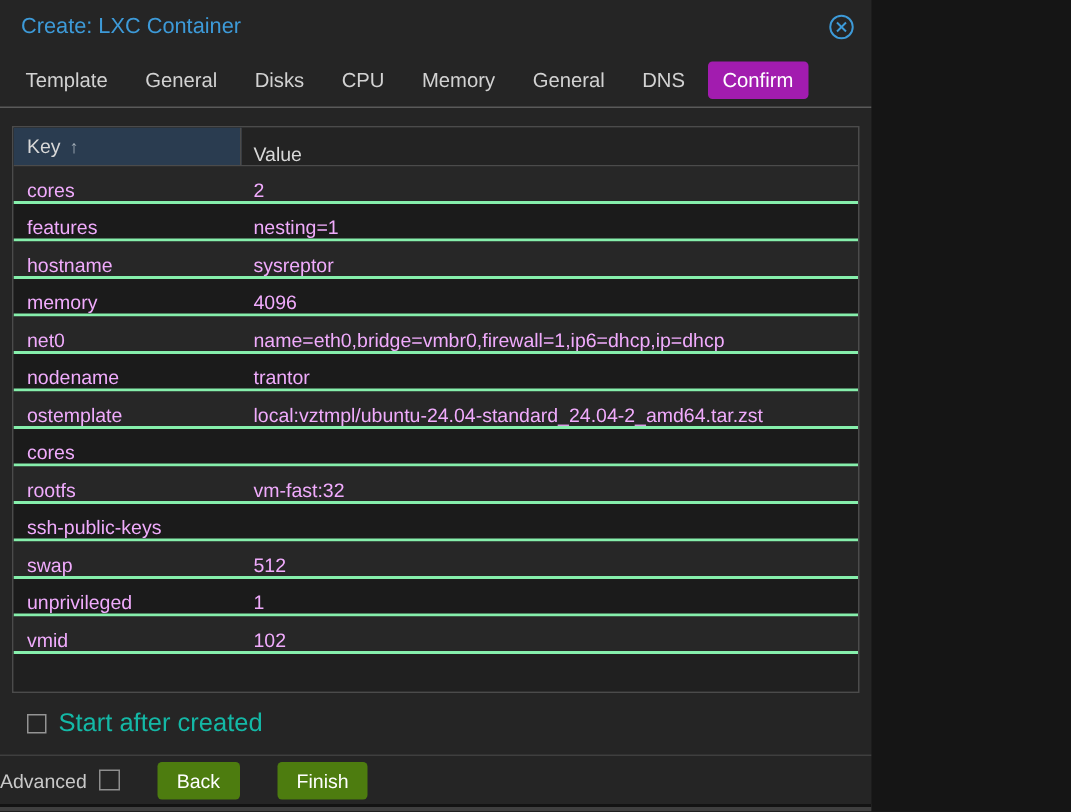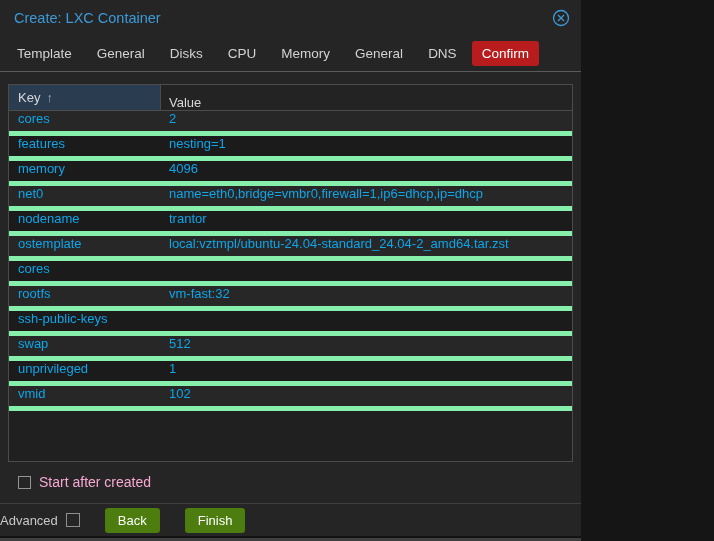--- a/index.html
+++ b/index.html
@@ -34,21 +34,21 @@
     height: 35px; flex: 0 0 35px;
     display: flex; align-items: center;
     padding-left: 7px; gap: 5px;
   }
   .tab {
     color: #d2d2d2; font-size: 13.5px;
     padding: 5px 10px; border-radius: 3px;
     cursor: pointer; white-space: nowrap;
   }
   .tab.active {
-    background: #b91c1c; color: #ffffff;
+    background: #a21caf; color: #ffffff;
   }
   .divider-top { height: 1px; flex: 0 0 1px; background: #5a5a5a; }
 
   
   .content { flex: 1; padding: 12px 8px 0 8px; display: flex; flex-direction: column; }
   .grid {
     height: 378px; flex: 0 0 378px;
     border: 1px solid #4b4b4b;
     display: flex; flex-direction: column;
     overflow: hidden;
@@ -70,41 +70,41 @@
     cursor: pointer;
   }
   .sort-arrow { color: #a9b4bd; font-size: 12px; }
   .h-val {
     flex: 1; color: #d8d8d8;
     display: flex; align-items: flex-end;
     padding-left: 8px; cursor: pointer;
   }
   .grow {
     height: 25px; flex: 0 0 25px;
-    display: flex; align-items: flex-start;
-    border-bottom: 5px solid #86efac;
-    color: #0ea5e9; cursor: default;
+    display: flex; align-items: flex-end;
+    border-bottom: 2px solid #86efac;
+    color: #f0abfc; cursor: default;
   }
   .grow.odd  { background: #272727; }
   .grow.even { background: #1b1b1b; }
   .cell-key { width: 152px; flex: 0 0 152px; padding-left: 9px; }
   .cell-val { flex: 1; padding-left: 8px; white-space: nowrap; overflow: hidden; }
   .grid-filler { flex: 1; background: #202020; }
 
   
   .start-row {
     margin: 8px 0 0 10px; height: 24px; flex: 0 0 24px;
     display: flex; align-items: center; gap: 8px;
   }
   .checkbox {
     width: 13px; height: 13px;
     border: 1px solid #949494; background: transparent;
     flex: 0 0 13px; cursor: pointer;
   }
-  .start-label { color: #f9a8d4; font-size: 14px; }
+  .start-label { color: #14b8a6; font-size: 17px; }
 
   
   .divider-bottom { height: 1px; flex: 0 0 1px; background: #3f3f3f; margin-top: 9px; }
   .footer {
     height: 32px; flex: 0 0 32px;
     display: flex; align-items: center; justify-content: flex-start;
     padding-right: 8px; gap: 25px;
   }
   .adv-wrap { display: flex; align-items: center; gap: 8px; }
   .adv-label { color: #c8c8c8; font-size: 13px; }
@@ -162,20 +162,24 @@
       </div>
 
       <div class="grow odd">
         <div class="cell-key">cores</div>
         <div class="cell-val">2</div>
       </div>
       <div class="grow even">
         <div class="cell-key">features</div>
         <div class="cell-val">nesting=1</div>
       </div>
+      <div class="grow odd">
+        <div class="cell-key">hostname</div>
+        <div class="cell-val">sysreptor</div>
+      </div>
       <div class="grow even">
         <div class="cell-key">memory</div>
         <div class="cell-val">4096</div>
       </div>
       <div class="grow odd">
         <div class="cell-key">net0</div>
         <div class="cell-val">name=eth0,bridge=vmbr0,firewall=1,ip6=dhcp,ip=dhcp</div>
       </div>
       <div class="grow even">
         <div class="cell-key">nodename</div>

